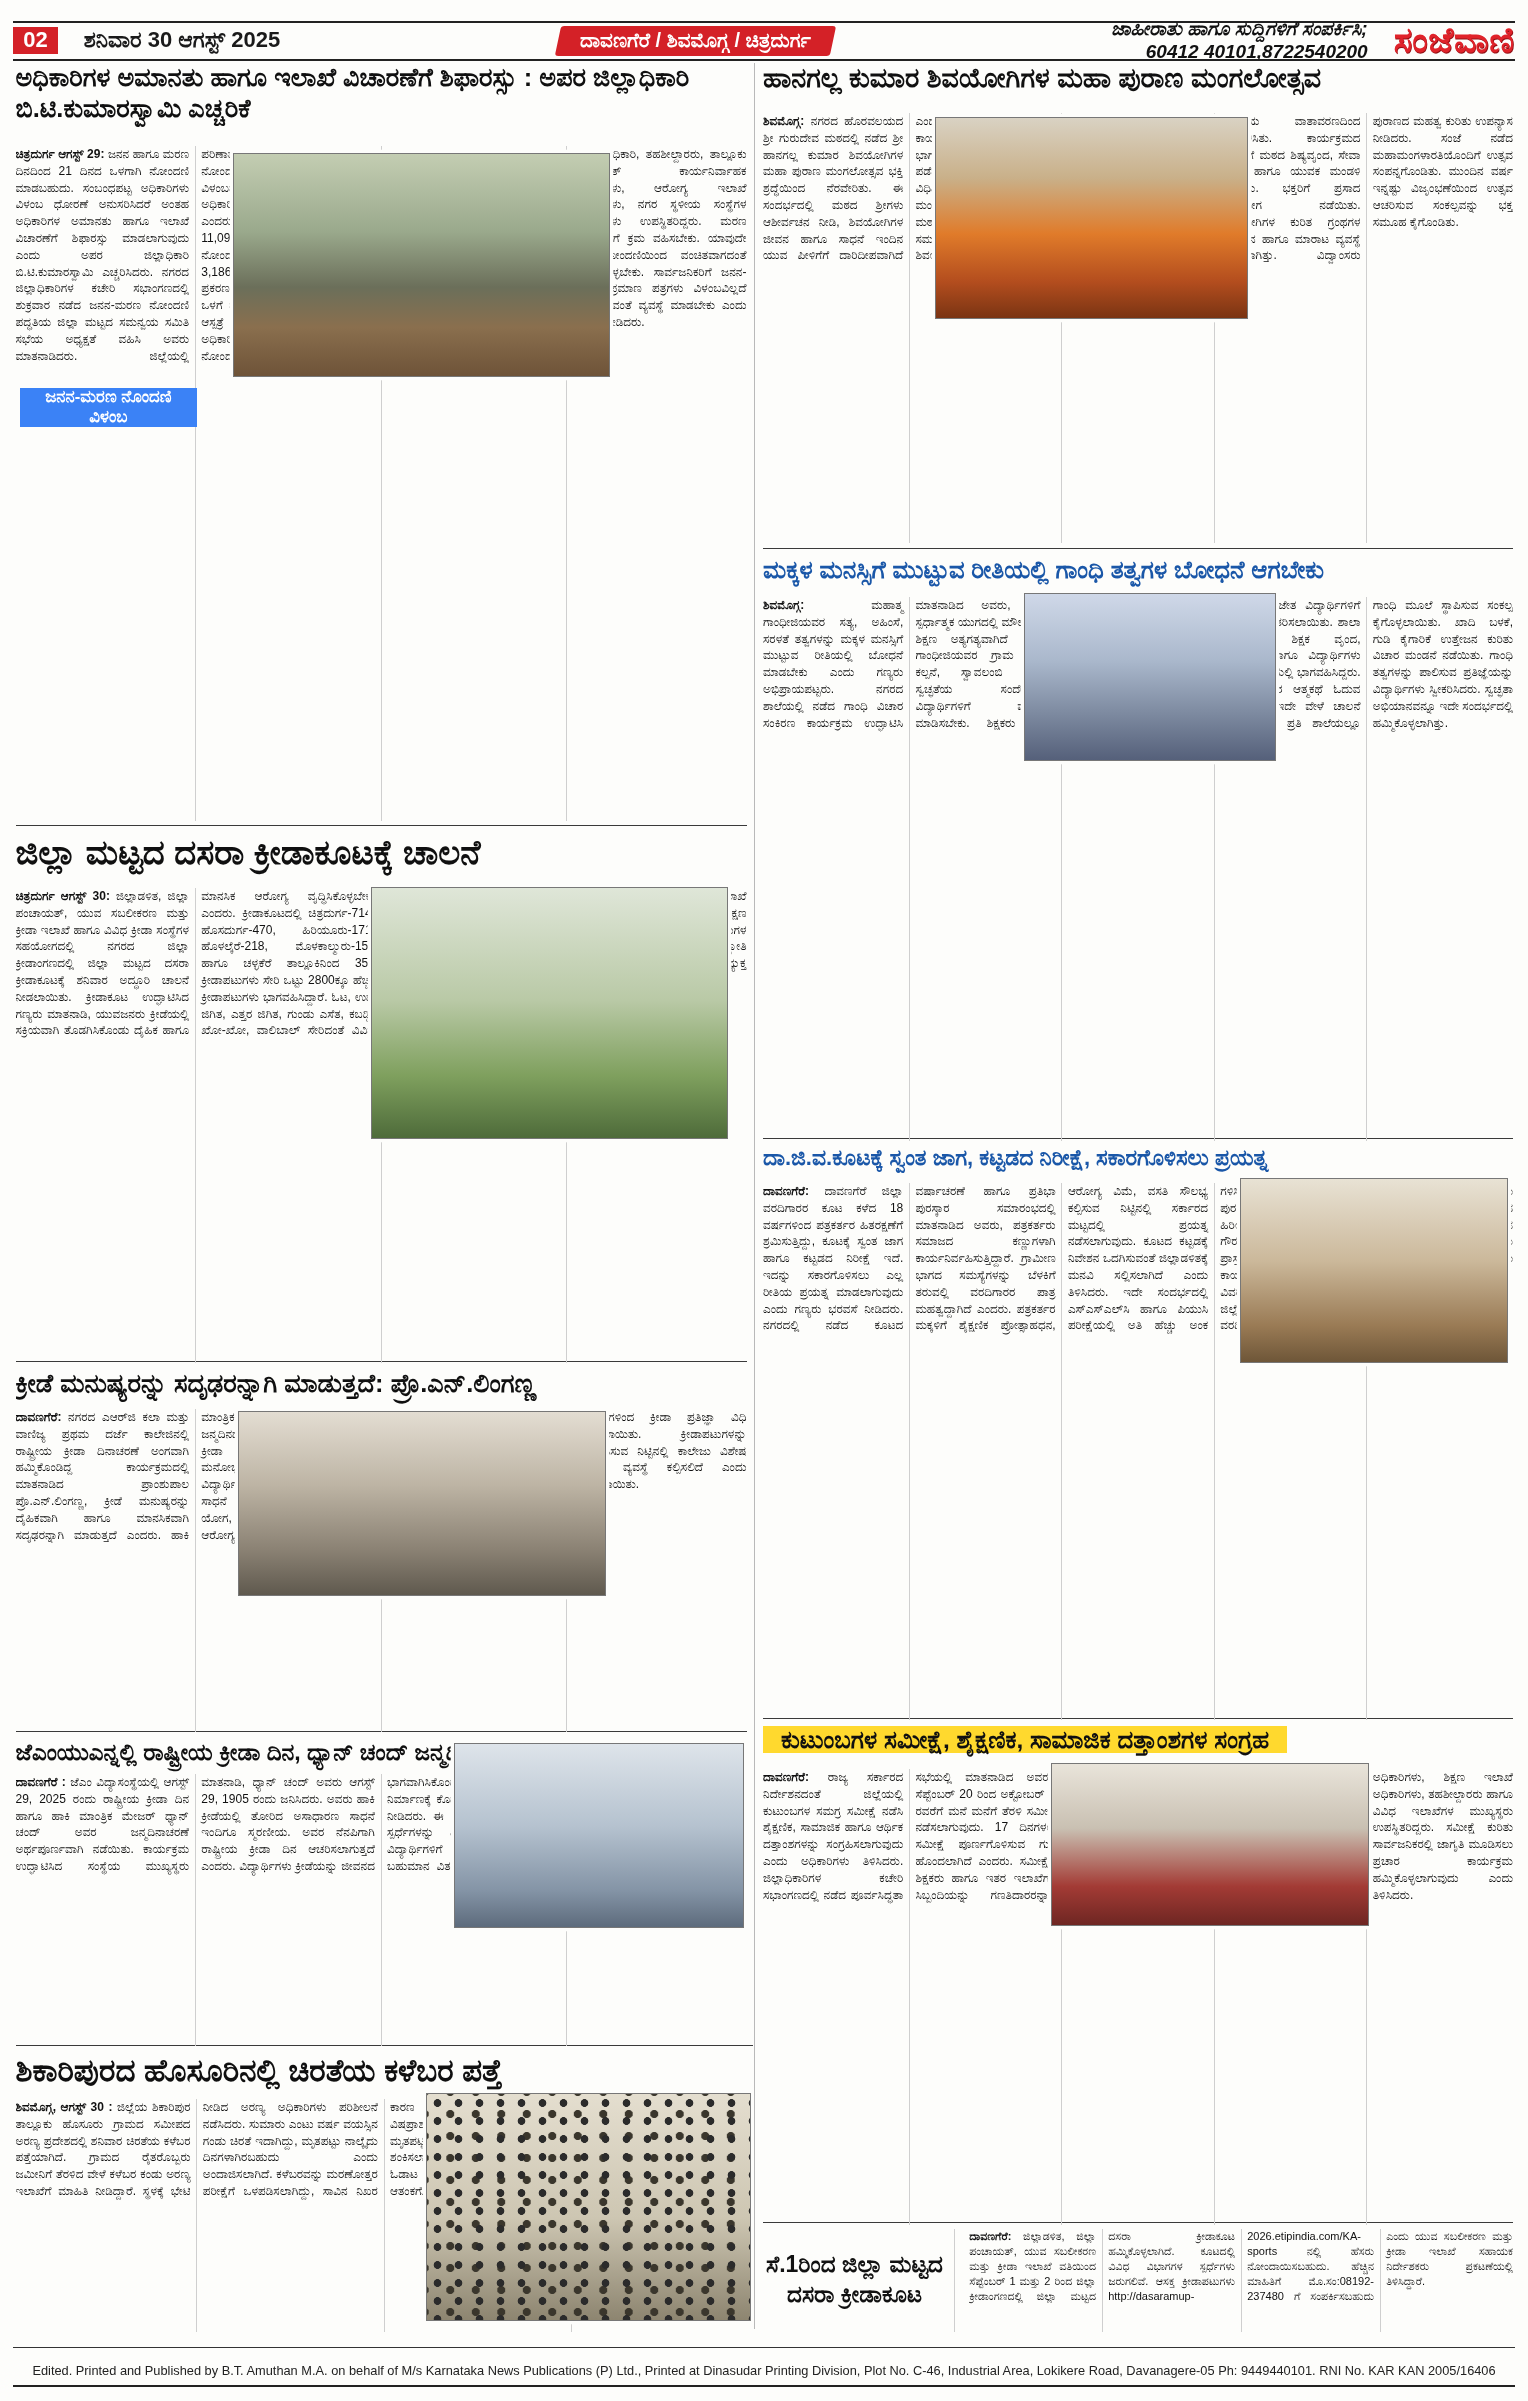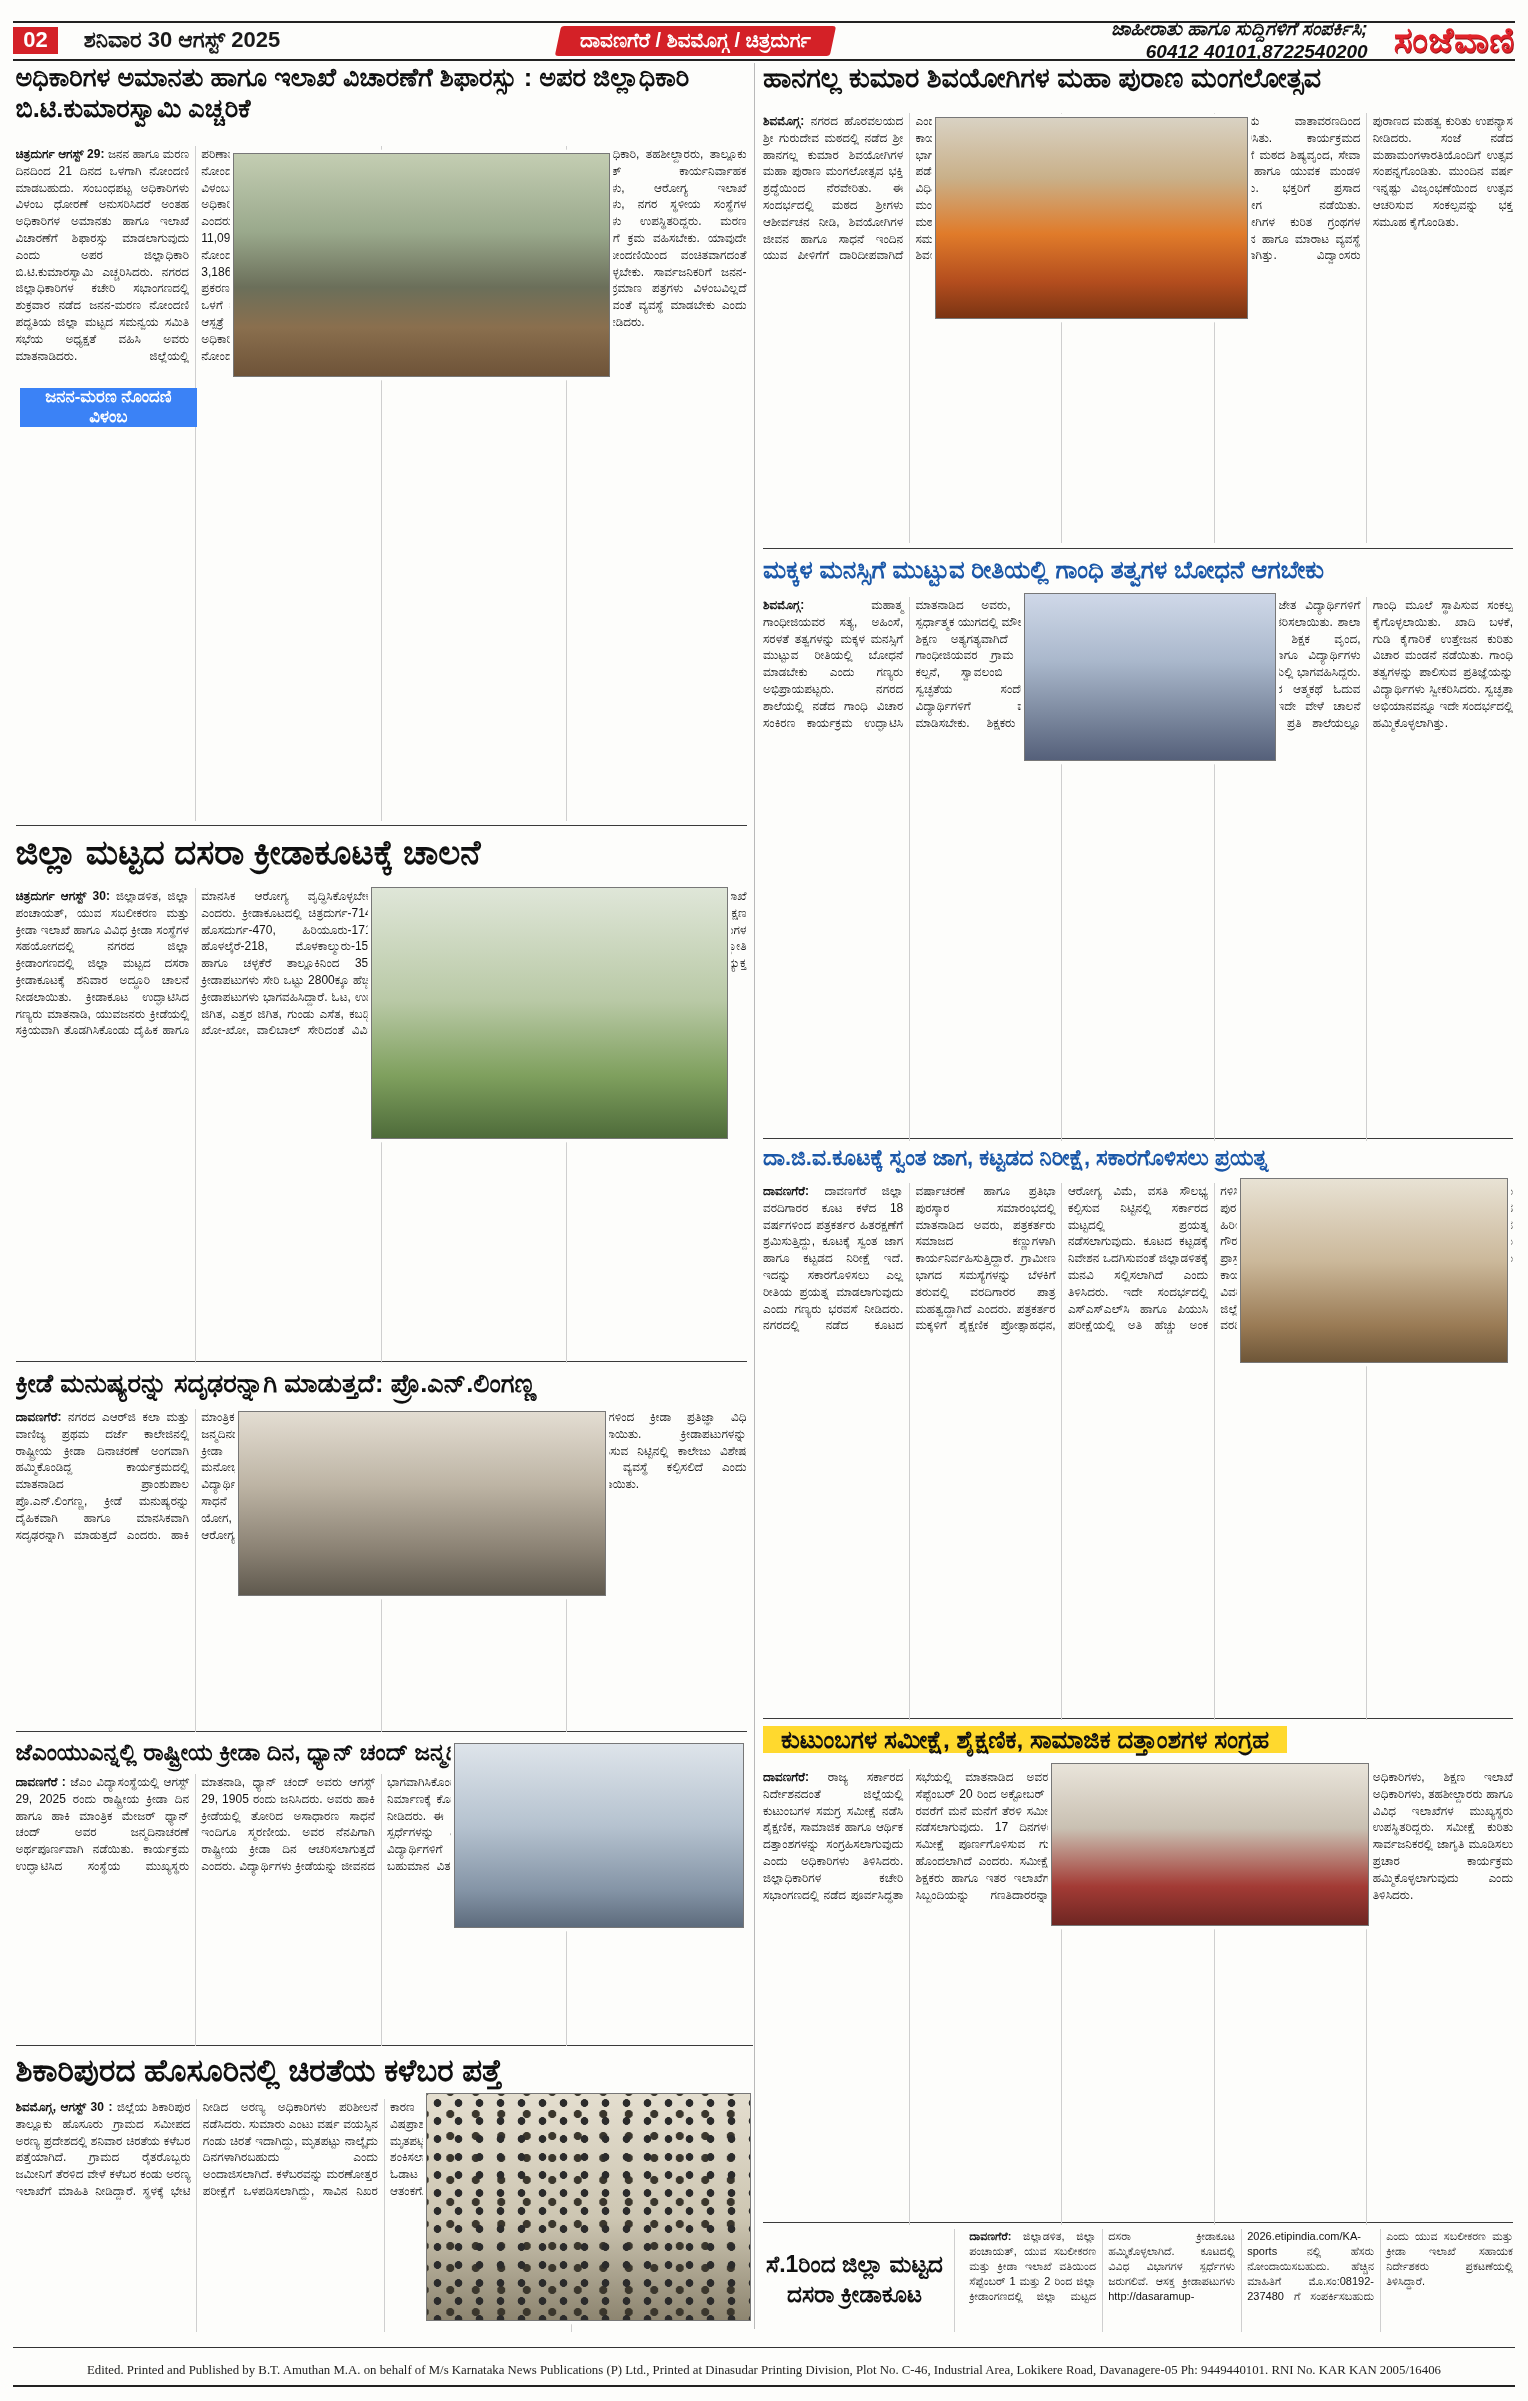--- a/index.html
+++ b/index.html
@@ -45,21 +45,21 @@
   
   .subbox{position:absolute;z-index:3;background:#3b82f6;color:#fff;font-weight:bold;font-size:16.6px;
           display:flex;align-items:center;justify-content:center;text-align:center;padding:3.3px 5.5px;}
   .notice{display:flex;gap:14.4px;align-items:stretch;height:100%;}
   .notice-title{flex:0 0 183px;display:flex;align-items:center;justify-content:center;text-align:center;
                 font-size:23px;font-weight:bold;line-height:1.3;border-right:0.6px solid #cfcfcf;padding-right:7.8px;}
   .notice-body{flex:1;text-align:justify;font-size:11px;line-height:1.38;column-count:4;column-gap:12.2px;
                column-rule:0.6px solid #cfcfcf;overflow:hidden;}
   
   .footrule{position:absolute;left:13.3px;right:13.3px;bottom:53px;height:1.1px;background:#333;}
-  .footer{position:absolute;left:13.3px;right:13.3px;bottom:23px;text-align:center;font-size:12.8px;color:#222;font-family:Liberation Serif, serif;}
+  .footer{position:absolute;left:13.3px;right:13.3px;bottom:23px;text-align:center;font-size:12.8px;color:#222;}
   .botline{position:absolute;left:13.3px;right:13.3px;bottom:14.4px;height:1.7px;background:#222;}
 </style>
 </head>
 <body>
 
 <div class="page">
 
   <div class="topline"></div>
   <div class="header">
     <div class="pagenum">02</div>

